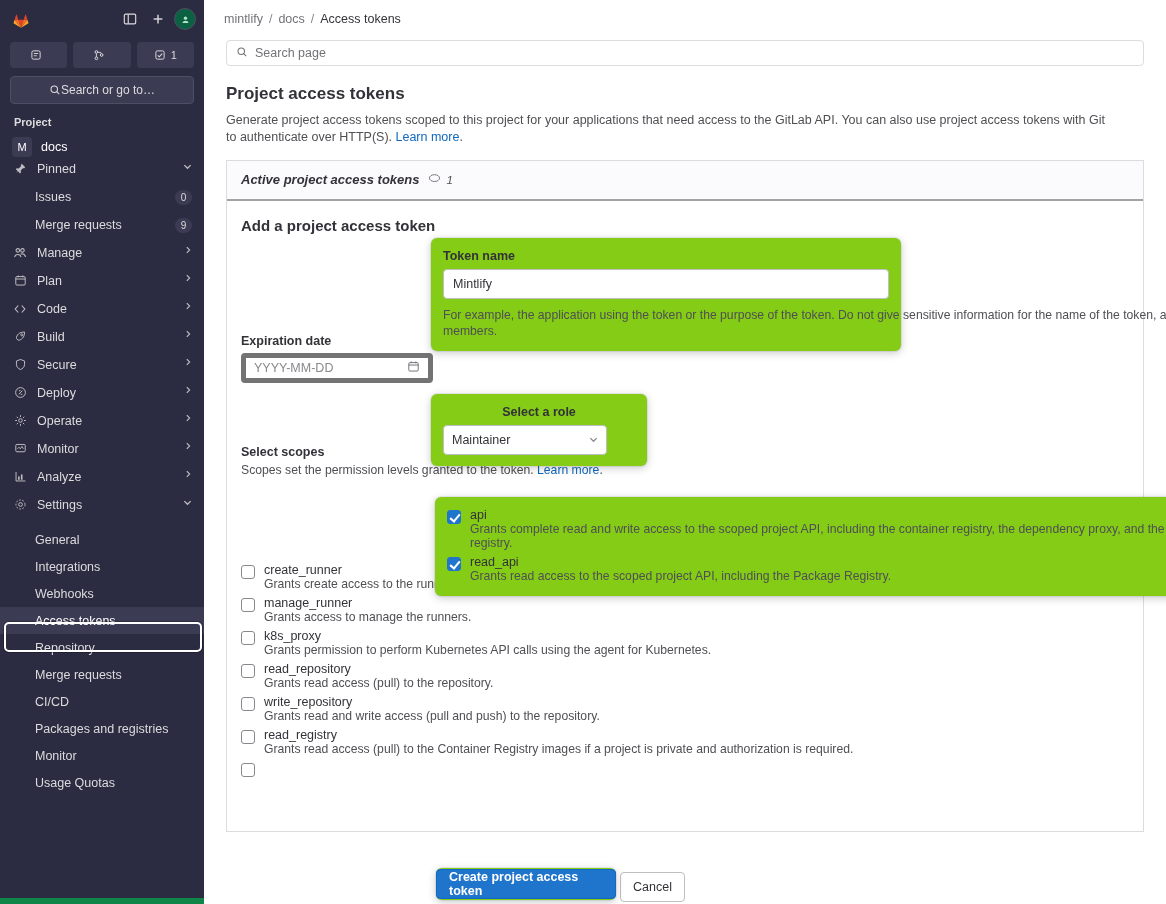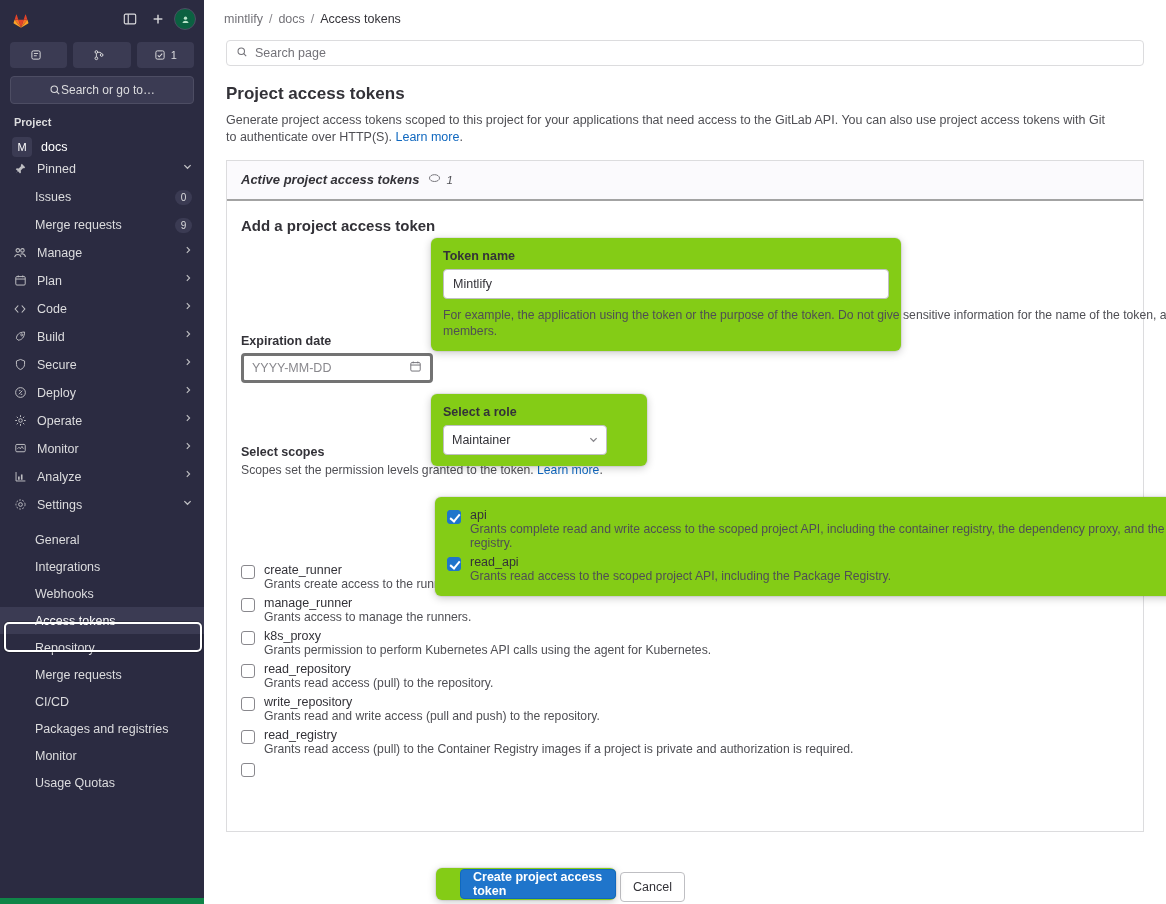--- a/index.html
+++ b/index.html
@@ -158,21 +158,21 @@
   
   .hl {
     position: absolute; background: #84cc16;
     border-radius: 6px;
     box-shadow: 0 0 0 1px rgba(0,0,0,0.06), 0 2px 9px rgba(0,0,0,0.22);
     z-index: 5;
   }
   .hl-pad { padding: 11px 12px 11px 12px; }
 
   .dateinput {
-    width: 192px; height: 30px; border: 3px solid #737373; border-radius: 4px;
+    width: 192px; height: 30px; border: 5px solid #737373; border-radius: 4px;
     display: flex; align-items: center; justify-content: space-between;
     padding: 0 8px; font-size: 12.5px; color: #89888d; background: #fff;
   }
   .select {
     width: 164px; height: 30px; border: 1px solid #bfbfc3; border-radius: 4px;
     display: flex; align-items: center; justify-content: space-between;
     padding: 0 8px; font-size: 12.5px; color: #333238; background: #fff;
   }
   .sel-chev { color: #89888d; font-size: 9px; }
 
@@ -189,21 +189,21 @@
     content: ""; position: absolute; left: 3.5px; top: 1px;
     width: 4px; height: 8px; border: solid #fff; border-width: 0 2px 2px 0;
     transform: rotate(40deg);
   }
   .scope-name { font-size: 12.5px; color: #333238; }
   .scope-desc { font-size: 12.2px; color: #4f4f54; }
 
   .btn-primary {
     height: 30px; background: #1f75cb; border: 1px solid #1068bf; border-radius: 4px;
     color: #fff; font-size: 12.5px; font-weight: bold;
-    display: inline-flex; align-items: center; padding: 0 12px; margin-left: 24px;
+    display: inline-flex; align-items: center; padding: 0 12px;
   }
   .btn-secondary {
     height: 30px; background: #fff; border: 1px solid #bfbfc3; border-radius: 4px;
     color: #333238; font-size: 12.5px;
     display: inline-flex; align-items: center; padding: 0 12px;
   }
 </style>
 </head>
 <body>
 
@@ -622,21 +622,21 @@
         <div style="height:52px"></div>
       </div>
     </div>
 
     <div class="hl hl-pad" style="left:227px; top:238px; width:470px;">
       <div class="field-label">Token name</div>
       <div class="text-input" style="margin-top:6px; width:446px;" placeholder="Enter token name">Mintlify</div>
       <div class="help-text" style="margin-top:8px; width:890px;">For example, the application using the token or the purpose of the token. Do not give sensitive information for the name of the token, as it will be visible to all project members.</div>
     </div>
 
-    <div class="hl hl-pad" style="left:227px; top:394px; width:216px;">
+    <div class="hl hl-pad" style="left:227px; top:394px; width:216px;text-align:center;">
       <div class="field-label">Select a role</div>
       <div class="select" style="margin-top:6px;">
         <span>Maintainer</span>
         <span class="sel-chev">
           <svg width="9" height="9" viewBox="0 0 10 10" aria-hidden="true">
               <path d="M1.5 3.5 L5 7 L8.5 3.5" fill="none" stroke="#89888d" stroke-width="1.4"></path>
             </svg>
         </span>
       </div>
     </div>

